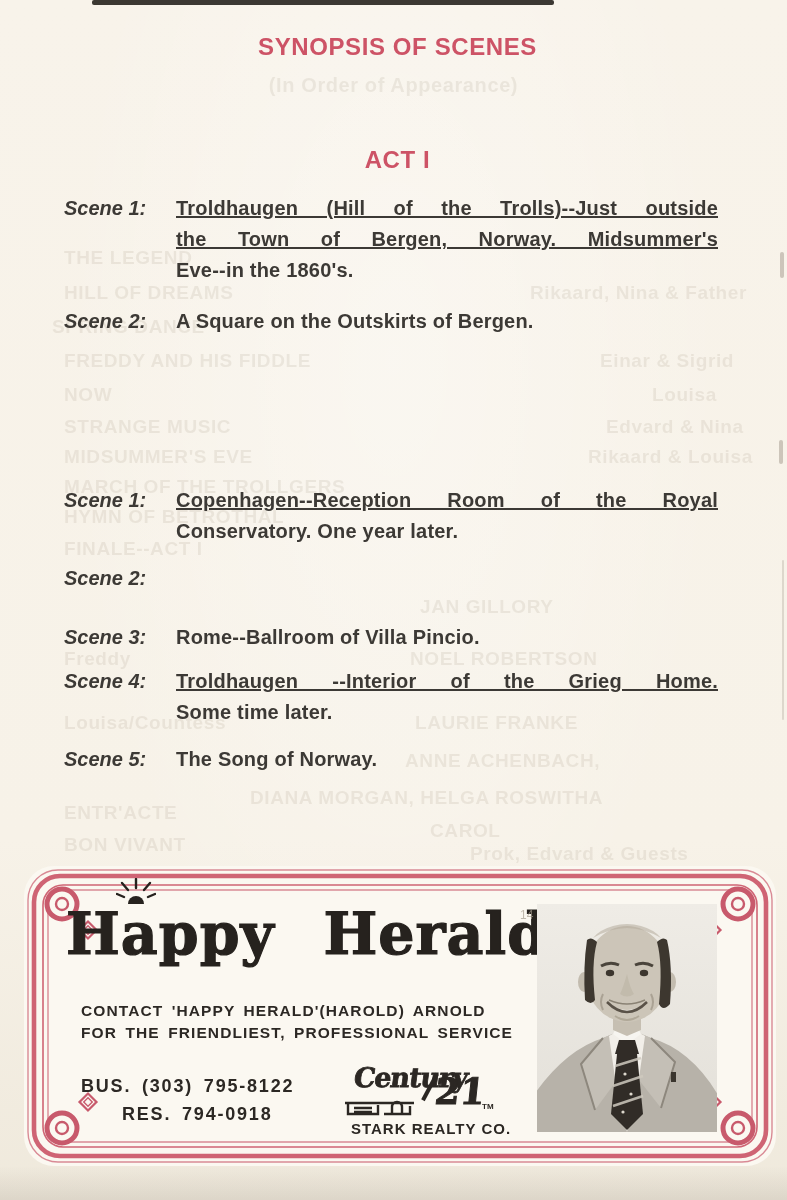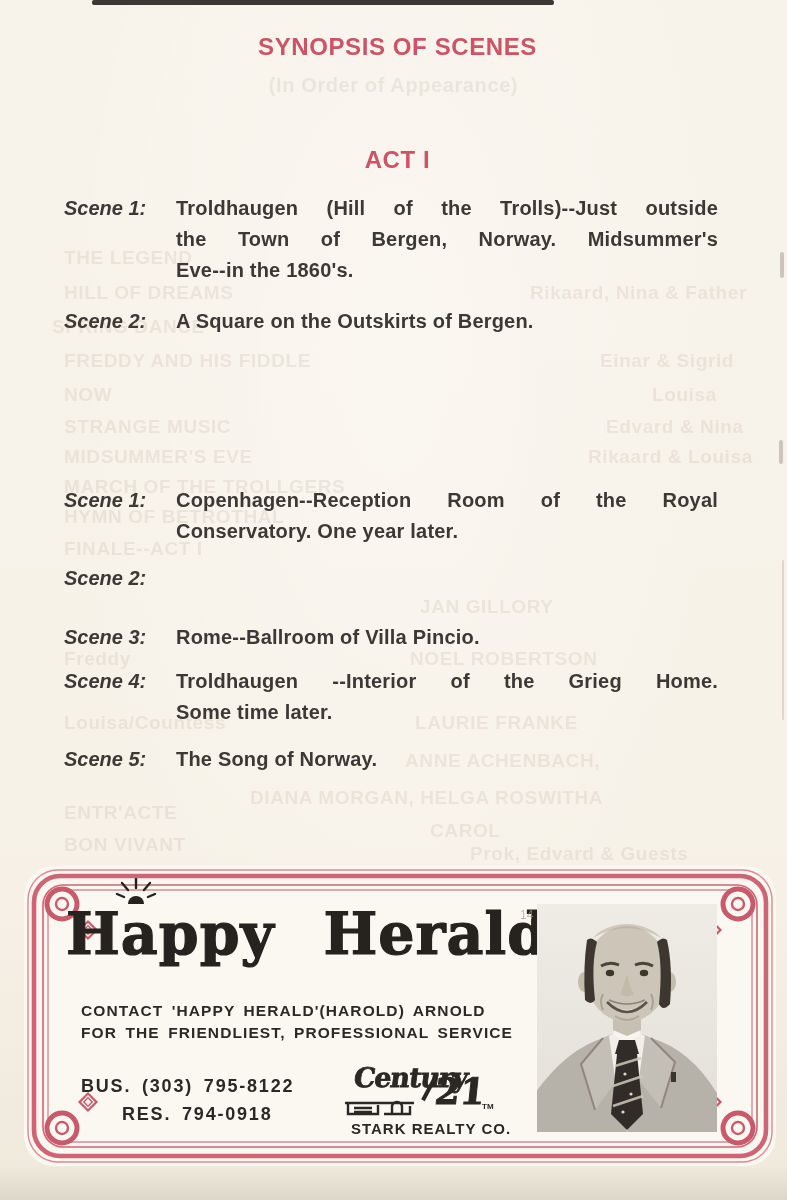--- a/index.html
+++ b/index.html
@@ -21,21 +21,21 @@
   
   #ghost-layer{position:absolute;inset:0;pointer-events:none;}
   .ghost{position:absolute;font-weight:bold;font-size:19px;color:#8f8169;
     opacity:.13;filter:blur(.7px);letter-spacing:.6px;white-space:nowrap;}
   
   .scenes{position:absolute;left:64px;width:654px;}
   .scene-row{display:flex;margin-bottom:21px;}
   .scene-label{flex:0 0 112px;font-style:italic;font-weight:bold;font-size:20px;line-height:31px;color:#3c3935;}
   .scene-desc{flex:1;font-weight:bold;font-size:20px;line-height:31px;letter-spacing:.2px;color:#3c3935;}
   .dline{width:100%;}
-  .dline.just{text-align:justify;text-align-last:justify;}
+  .dline.just{text-align:justify;text-align-last:justify;text-decoration:underline;}
   
   .ad{position:absolute;left:24px;top:866px;width:752px;height:300px;background:#fbf8f1;border-radius:30px;text-decoration:underline;}
   .ad-border{position:absolute;inset:0;}
   .brand{position:absolute;left:42px;top:34px;font-family:"DejaVu Serif",serif;font-weight:900;
     font-size:57px;letter-spacing:1px;word-spacing:28px;color:#26221e;-webkit-text-stroke:1.2px #26221e;white-space:nowrap;}
   .starburst{position:absolute;left:92px;top:12px;}
   .pencil-mark{position:absolute;left:496px;top:42px;font-size:12px;color:#a79e90;opacity:.7;}
   .contact{position:absolute;left:57px;top:134px;font-size:15.5px;font-weight:bold;
     letter-spacing:1.1px;line-height:22px;color:#2c2824;word-spacing:3px;}
   .phone{position:absolute;font-size:18px;font-weight:bold;letter-spacing:1.8px;color:#2c2824;word-spacing:4px;}

